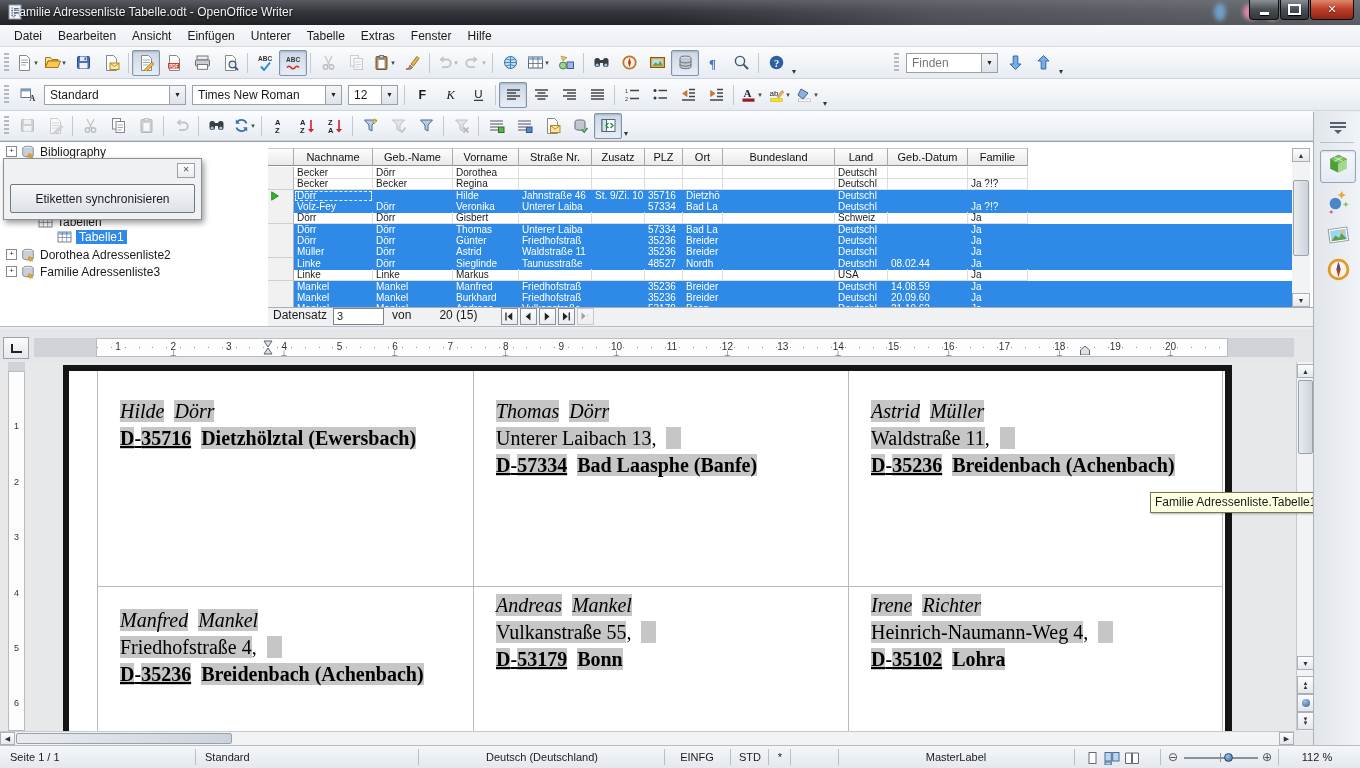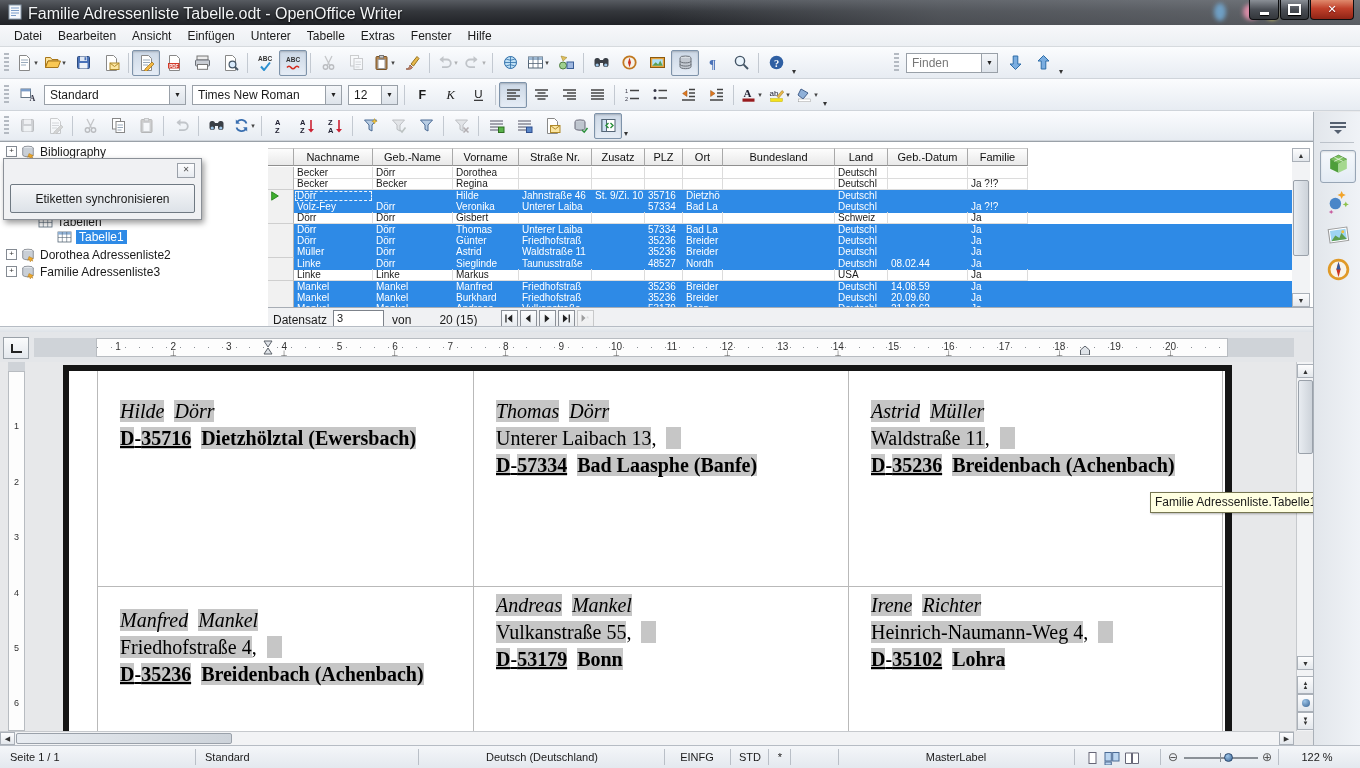--- a/index.html
+++ b/index.html
@@ -3,21 +3,21 @@
 <meta charset="utf-8">
 <style>
   html,body{margin:0;padding:0}
   body{width:1360px;height:768px;overflow:hidden;position:relative;
        font-family:"Liberation Sans","DejaVu Sans",sans-serif;background:#e9eaec;font-size:12px;color:#1a1a1a}
   .abs{position:absolute}
   
   #titlebar{left:0;top:0;width:1360px;height:25px;background:linear-gradient(#585c62,#34373c 45%,#202226);overflow:hidden}
   #deskpeek{left:660px;top:0;width:700px;height:25px;background:linear-gradient(90deg,rgba(32,34,38,0),rgba(108,112,118,.55) 40%,rgba(128,132,138,.6));}
   .blob{border-radius:50%;filter:blur(2px)}
-  #wtitle{left:28px;top:5px;color:#f2f4f6;font-size:16px;text-shadow:0 1px 2px #000;white-space:nowrap}
+  #wtitle{left:12px;top:5px;color:#f2f4f6;font-size:12px;text-shadow:0 1px 2px #000;white-space:nowrap}
   #wicon{left:7px;top:4px;width:16px;height:16px}
   #wbtns{right:6px;top:0;display:flex}
   .wbtn{height:19px;border:1px solid #0d0e10;border-top:none;border-radius:0 0 4px 4px;
         background:linear-gradient(#8a8f96,#4a4e55 50%,#33363b);display:flex;align-items:center;justify-content:center;margin-left:1px}
   .wbtn.close{background:linear-gradient(#e08a6d,#c0402a 45%,#8f2416)}
   
   #menubar{left:0;top:25px;width:1360px;height:22px;background:linear-gradient(#f7f8fa,#eceff3);border-bottom:1px solid #d6dade;display:flex;align-items:center;padding-left:6px;box-sizing:border-box}
   .mitem{padding:2px 8px;border-radius:2px}
   
   .tbrow{left:0;width:1360px;display:flex;align-items:center;background:linear-gradient(#fbfcfe,#e7ecf2);border-bottom:1px solid #cfd4da;box-sizing:border-box;padding:0 2px}
@@ -53,21 +53,21 @@
   .gcell{position:absolute;top:0;height:12px;font-size:10px;line-height:11px;padding-left:3px;box-sizing:border-box;white-space:nowrap;overflow:hidden}
   .gcell.lined{border-right:1px solid #dcdcdc;border-bottom:1px solid #dcdcdc}
   .grow.sel .gcell{color:#fff;border-color:transparent}
   .rowhdr{position:absolute;left:0;width:26px;height:12px;background:#f1f1f1;border-right:1px solid #b5b5b5;border-bottom:1px solid #cfcfcf;box-sizing:border-box}
   .activecell{outline:1px dashed #eef4fa;outline-offset:-2px}
   
   .sb{background:#f2f3f5}
   .sbtn{position:absolute;background:linear-gradient(#fdfdfe,#e3e7ec);border:1px solid #aab0b8;display:flex;align-items:center;justify-content:center;font-size:7px;color:#333;box-sizing:border-box}
   .sthumb{position:absolute;background:linear-gradient(90deg,#e8ecf1,#cdd3da);border:1px solid #9aa1aa;border-radius:2px;box-sizing:border-box}
   
-  #recnav{left:268px;top:165px;width:1045px;height:19px;background:#f0f1f3;border-top:1px solid #a7adb5;display:flex;align-items:flex-end;font-size:12px}
+  #recnav{left:268px;top:165px;width:1045px;height:19px;background:#f0f1f3;border-top:1px solid #a7adb5;display:flex;align-items:flex-start;font-size:12px}
   #recinput{width:46px;height:15px;background:#fff;border:1px solid #7d838b;margin:0 8px 0 6px;font-size:11px;padding-left:3px;line-height:15px}
   .navbtn{width:15px;height:15px;border:1px solid #8b9097;background:linear-gradient(#fcfdfe,#e8ecf0);margin-right:2px;display:flex;align-items:center;justify-content:center}
   .navbtn svg{width:11px;height:11px}
   .navbtn.disabled{opacity:.4;filter:grayscale(1)}
   #dssplit{left:0;top:184px;width:1313px;height:7px;background:linear-gradient(#eceff2,#d8dde3);border-top:1px solid #b6bcc4}
   
   #rulerrow{left:0;top:332px;width:1313px;height:30px;background:#e4e6e9}
   #rcorner{left:3px;top:5px;width:24px;height:20px;background:linear-gradient(#fafbfc,#e4e8ed);border:1px solid #9aa1a8}
   #ltab{position:absolute;left:7px;top:6px;width:9px;height:7px;border-left:2px solid #222;border-bottom:2px solid #222}
   #hruler{left:34px;top:6px;width:1260px;height:19px;background:#cfd3d8;overflow:hidden}
@@ -1058,21 +1058,21 @@
           <path d="M8 1.5v11.5" stroke="#667"></path>
         </svg>
       </span></span>
   <div class="ssep" style="left:1160px"></div>
   <span class="sseg" style="left:1168px;top:4px;color:#555;font-size:12px">⊖</span>
   <div class="abs" style="left:1184px;top:11px;width:74px;height:2px;background:#8a9097"></div>
   <div class="abs" style="left:1220px;top:7px;width:1px;height:9px;background:#8a9097"></div>
   <div class="abs" style="left:1224px;top:7px;width:9px;height:9px;border-radius:50%;background:radial-gradient(circle at 35% 30%,#9cc4e8,#3a6494);border:1px solid #2c4a70;box-sizing:border-box"></div>
   <span class="sseg" style="left:1262px;top:4px;color:#555;font-size:12px">⊕</span>
   <div class="ssep" style="left:1278px"></div>
-  <span class="sseg" style="left:1280px;width:74px;text-align:center">122 %</span>
+  <span class="sseg" style="left:1280px;width:74px;text-align:center">112 %</span>
 </div>
 
 <div class="abs" id="sidebar">
   <svg id="sbmenu" viewBox="0 0 24 16">
       <path d="M4 3h16M4 7h16" stroke="#556070" stroke-width="2"></path>
       <path d="M8 10l4 4 4-4z" fill="#556070"></path>
     </svg>
   <div id="sbdivider"></div>
   <span id="sbtabs"><div class="sbtab sel" style="top: 38px;">
         <span><svg viewBox="0 0 24 24">

